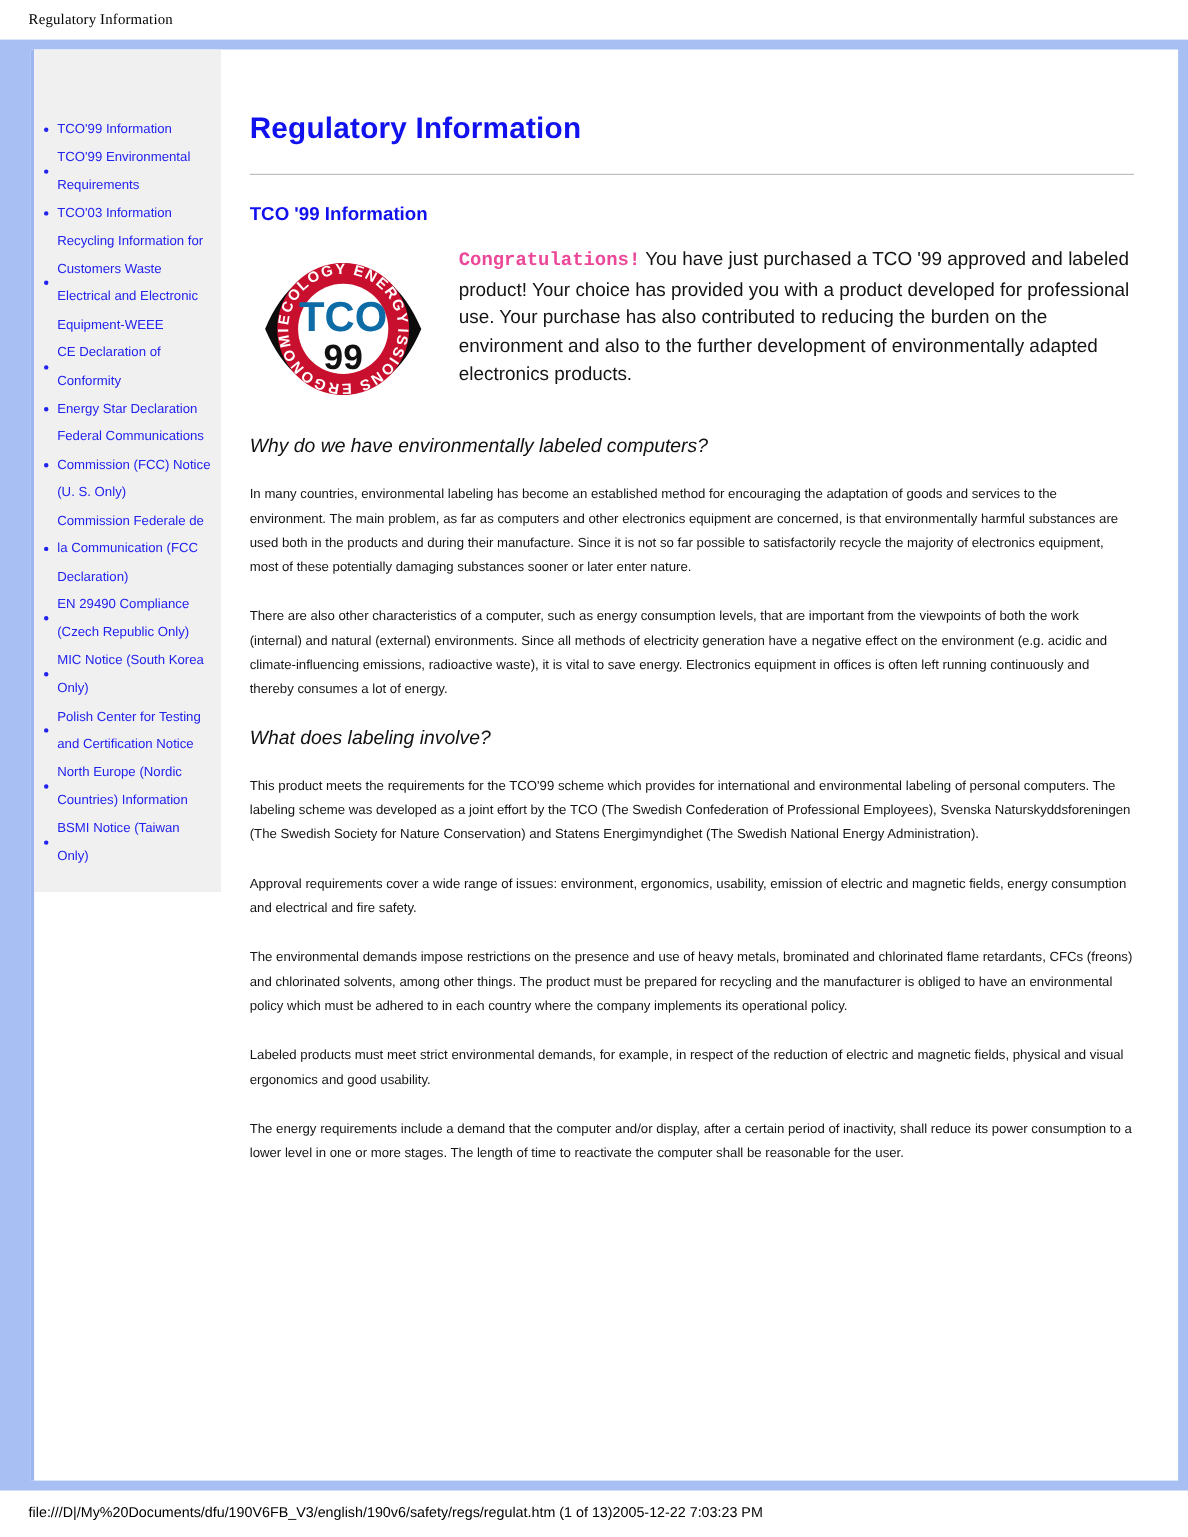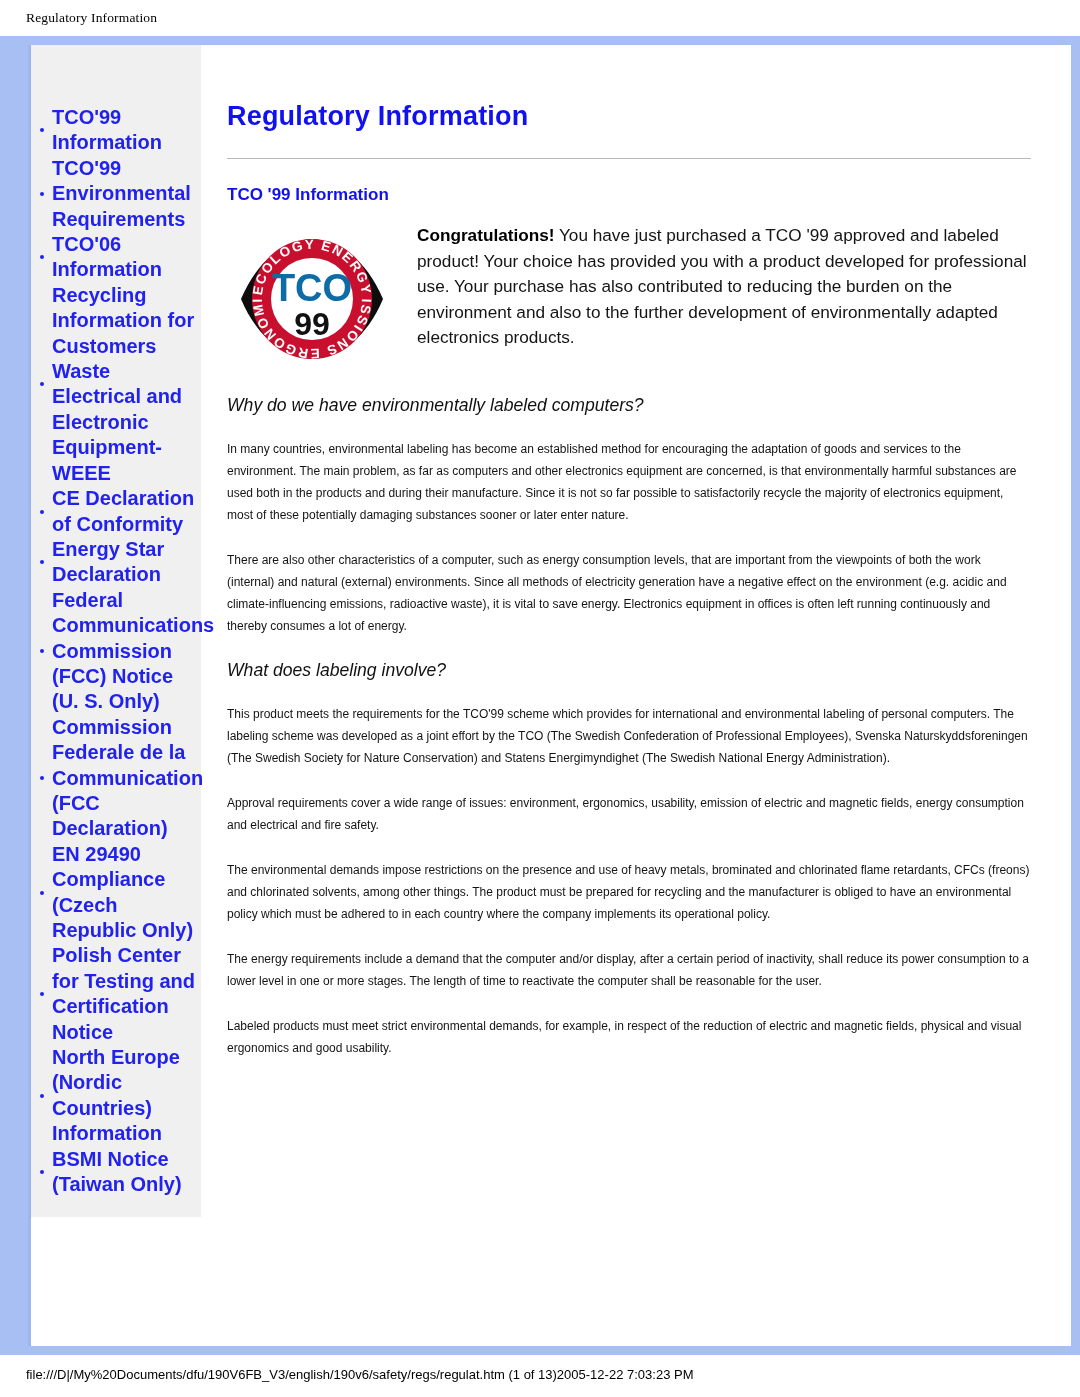--- a/index.html
+++ b/index.html
@@ -59,26 +59,25 @@
   }
   .nav-list {
     list-style: none;
     margin: 0;
     padding: 0;
   }
   .nav-item {
     position: relative;
     padding-left: 17px;
     margin-bottom: 0px;
-    font-size: 20px;
+    font-size: 12px;
     line-height: 25.4px;
     color: #2222ee;
     font-family: "Liberation Sans", sans-serif;
     word-break: normal;
-    font-weight: bold;
   }
   .nav-item .bullet {
     position: absolute;
     left: 5px;
     top: 50%;
     transform: translateY(-50%);
     width: 4px;
     height: 4px;
     background: #2222ee;
     border-radius: 50%;
@@ -126,22 +125,23 @@
     padding-top: 2px;
   }
   .intro-text {
     flex: 1 1 auto;
     font-size: 17.2px;
     line-height: 25.6px;
     color: #141414;
     min-width: 0;
   }
   .congrats {
-    color: #000000;
+    color: #ec4899;
     font-weight: bold;
+    font-family: Liberation Mono, monospace;
   }
 
   h3.q {
     font-size: 17.6px;
     font-style: italic;
     font-weight: normal;
     color: #111111;
     margin: 10px 0 22px 0;
   }
   p.body {
@@ -184,21 +184,21 @@
         <li class="nav-item">
           <span class="bullet"></span>
           <a href="#">TCO'99 Information</a>
         </li>
         <li class="nav-item">
           <span class="bullet"></span>
           <a href="#">TCO'99 Environmental Requirements</a>
         </li>
         <li class="nav-item">
           <span class="bullet"></span>
-          <a href="#">TCO'06 Information</a>
+          <a href="#">TCO'03 Information</a>
         </li>
         <li class="nav-item">
           <span class="bullet"></span>
           <a href="#">Recycling Information for Customers Waste Electrical and Electronic Equipment-WEEE</a>
         </li>
         <li class="nav-item">
           <span class="bullet"></span>
           <a href="#">CE Declaration of Conformity</a>
         </li>
         <li class="nav-item">
@@ -209,20 +209,24 @@
           <span class="bullet"></span>
           <a href="#">Federal Communications Commission (FCC) Notice (U. S. Only)</a>
         </li>
         <li class="nav-item">
           <span class="bullet"></span>
           <a href="#">Commission Federale de la Communication (FCC Declaration)</a>
         </li>
         <li class="nav-item">
           <span class="bullet"></span>
           <a href="#">EN 29490 Compliance (Czech Republic Only)</a>
+        </li>
+        <li class="nav-item">
+          <span class="bullet"></span>
+          <a href="#">MIC Notice (South Korea Only)</a>
         </li>
         <li class="nav-item">
           <span class="bullet"></span>
           <a href="#">Polish Center for Testing and Certification Notice</a>
         </li>
         <li class="nav-item">
           <span class="bullet"></span>
           <a href="#">North Europe (Nordic Countries) Information</a>
         </li>
         <li class="nav-item">
@@ -272,22 +276,22 @@
       </div>
 
       <h3 class="q">Why do we have environmentally labeled computers?</h3>
       <p class="body">In many countries, environmental labeling has become an established method for encouraging the adaptation of goods and services to the environment. The main problem, as far as computers and other electronics equipment are concerned, is that environmentally harmful substances are used both in the products and during their manufacture. Since it is not so far possible to satisfactorily recycle the majority of electronics equipment, most of these potentially damaging substances sooner or later enter nature.</p>
       <p class="body">There are also other characteristics of a computer, such as energy consumption levels, that are important from the viewpoints of both the work (internal) and natural (external) environments. Since all methods of electricity generation have a negative effect on the environment (e.g. acidic and climate-influencing emissions, radioactive waste), it is vital to save energy. Electronics equipment in offices is often left running continuously and thereby consumes a lot of energy.</p>
 
       <h3 class="q">What does labeling involve?</h3>
       <p class="body">This product meets the requirements for the TCO'99 scheme which provides for international and environmental labeling of personal computers. The labeling scheme was developed as a joint effort by the TCO (The Swedish Confederation of Professional Employees), Svenska Naturskyddsforeningen (The Swedish Society for Nature Conservation) and Statens Energimyndighet (The Swedish National Energy Administration).</p>
       <p class="body">Approval requirements cover a wide range of issues: environment, ergonomics, usability, emission of electric and magnetic fields, energy consumption and electrical and fire safety.</p>
       <p class="body">The environmental demands impose restrictions on the presence and use of heavy metals, brominated and chlorinated flame retardants, CFCs (freons) and chlorinated solvents, among other things. The product must be prepared for recycling and the manufacturer is obliged to have an environmental policy which must be adhered to in each country where the company implements its operational policy.</p>
+      <p class="body">Labeled products must meet strict environmental demands, for example, in respect of the reduction of electric and magnetic fields, physical and visual ergonomics and good usability.</p>
       <p class="body">The energy requirements include a demand that the computer and/or display, after a certain period of inactivity, shall reduce its power consumption to a lower level in one or more stages. The length of time to reactivate the computer shall be reasonable for the user.</p>
-      <p class="body">Labeled products must meet strict environmental demands, for example, in respect of the reduction of electric and magnetic fields, physical and visual ergonomics and good usability.</p>
 
     </main>
   </div>
 </div>
 
 <div class="page-footer">
   <span>file:///D|/My%20Documents/dfu/190V6FB_V3/english/190v6/safety/regs/regulat.htm (1 of 13)2005-12-22 7:03:23 PM</span>
 </div>
 
 </body></html>

